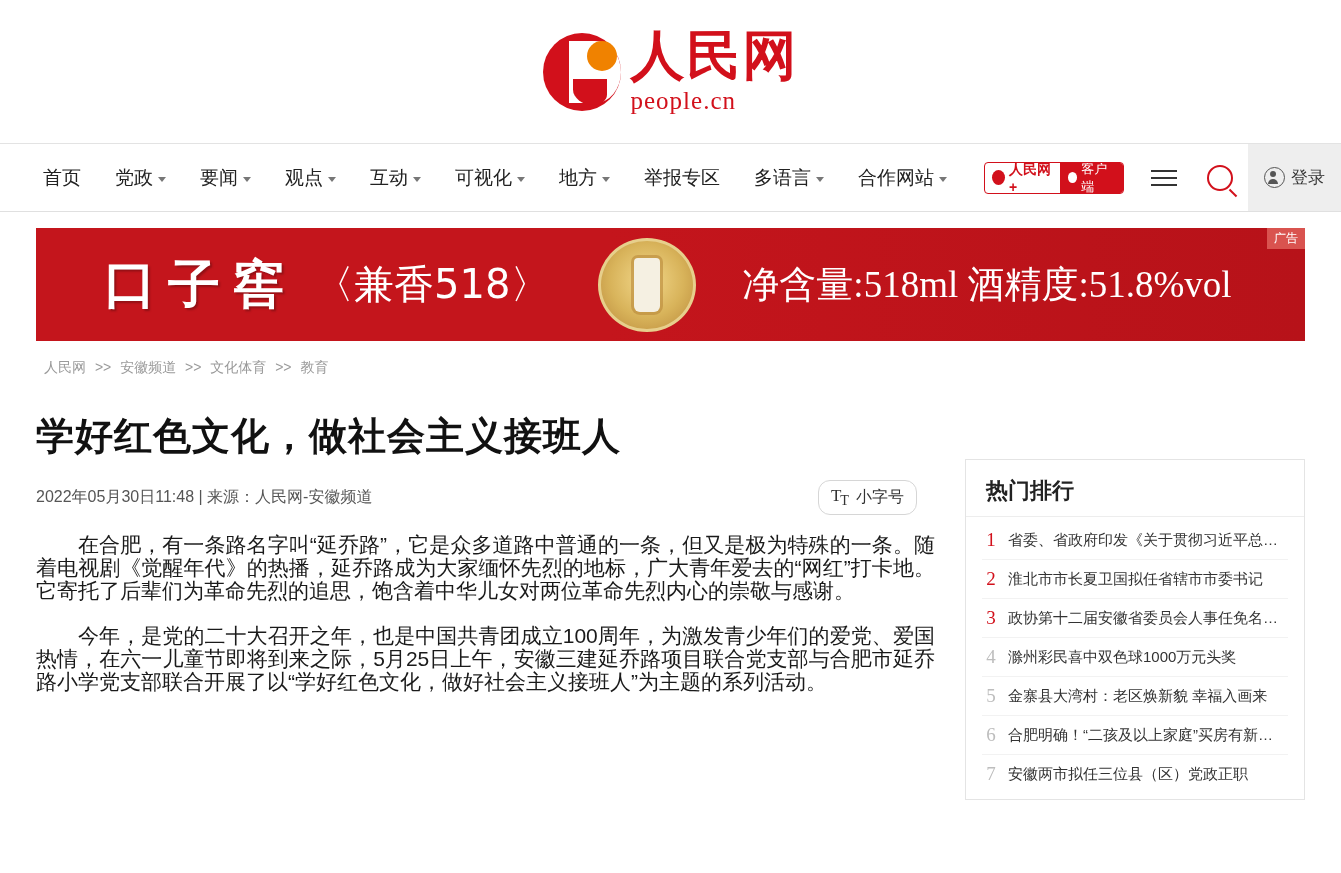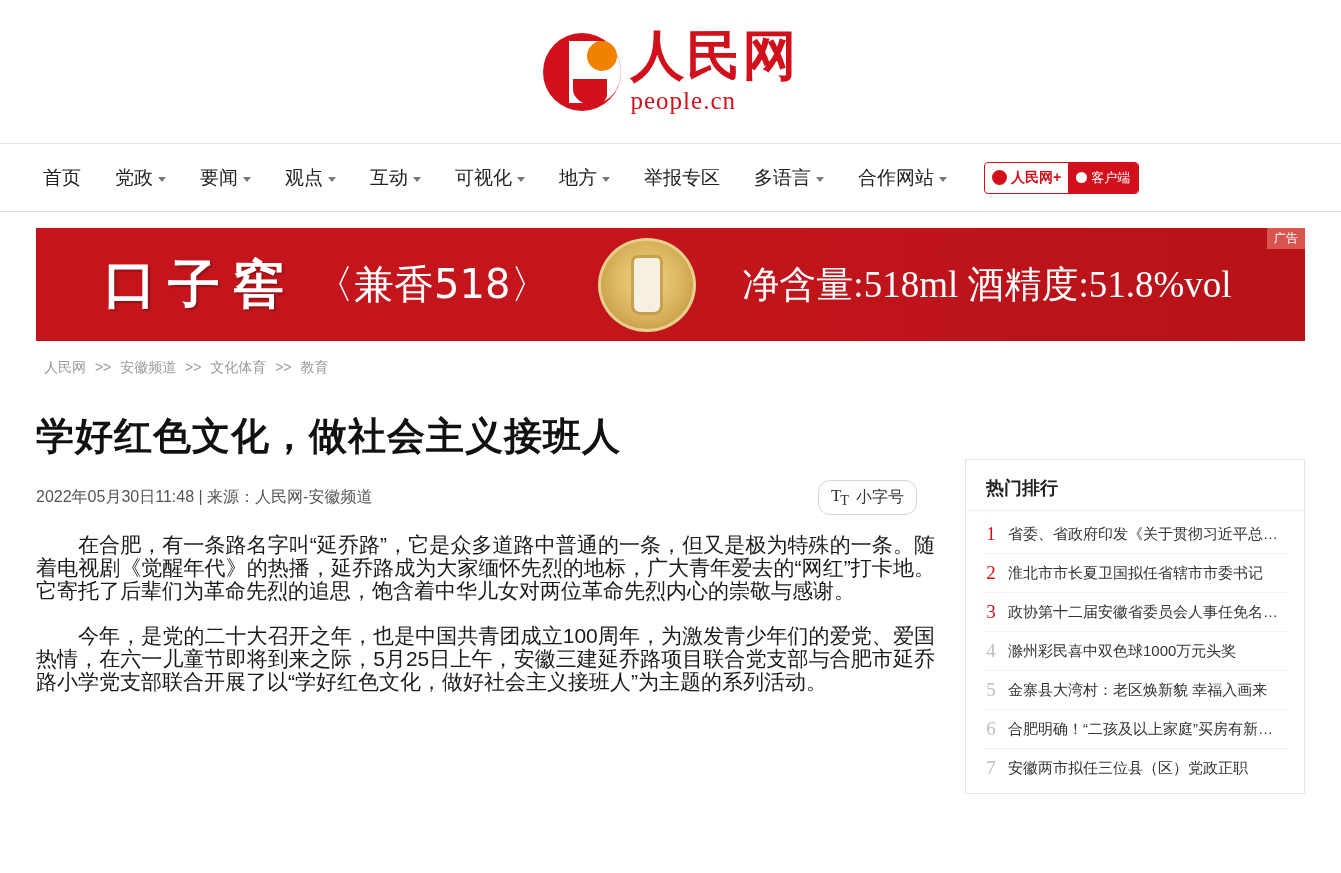--- a/index.html
+++ b/index.html
@@ -350,21 +350,21 @@
 
   
   .rank {
     width: 340px;
     margin: 82px 0 0 30px;
     border: 1px solid #e4e4e4;
     box-sizing: border-box;
     background: #fff;
   }
   .rank-head {
-    font-size: 18px;
+    font-size: 22px;
     font-weight: bold;
     color: #222;
     padding: 16px 20px 10px 20px;
     border-bottom: 1px solid #ededed;
   }
   .rank-list {
     list-style: none;
     margin: 0;
     padding: 4px 16px 6px 16px;
   }
@@ -456,20 +456,36 @@
       <div class="left">
           <span class="circle"></span>
           <span>人民网+</span>
         </div>
       <div class="right">
           <span class="circle" style="background:#fff;width:11px;height:11px;"></span>
           <span>客户端</span>
         </div>
     </div>
   </div>
+  <div class="nav-tools">
+    <div class="tool-btn">
+      <div class="hamburger">
+          <span></span>
+          <span></span>
+          <span></span>
+        </div>
+    </div>
+    <div class="tool-btn">
+      <div class="search-icn"></div>
+    </div>
+    <div class="login-btn">
+      <span class="user-icn"></span>
+      <span>登录</span>
+    </div>
+  </div>
 </div>
 
 <div class="ad-wrap">
   <div class="ad-tag">广告</div>
   <div class="ad-brand">口子窖</div>
   <div class="ad-sub">〈兼香518〉</div>
   <div class="ad-bottle">
       <div class="inner"></div>
     </div>
   <div class="ad-spec">净含量:518ml 酒精度:51.8%vol</div>

